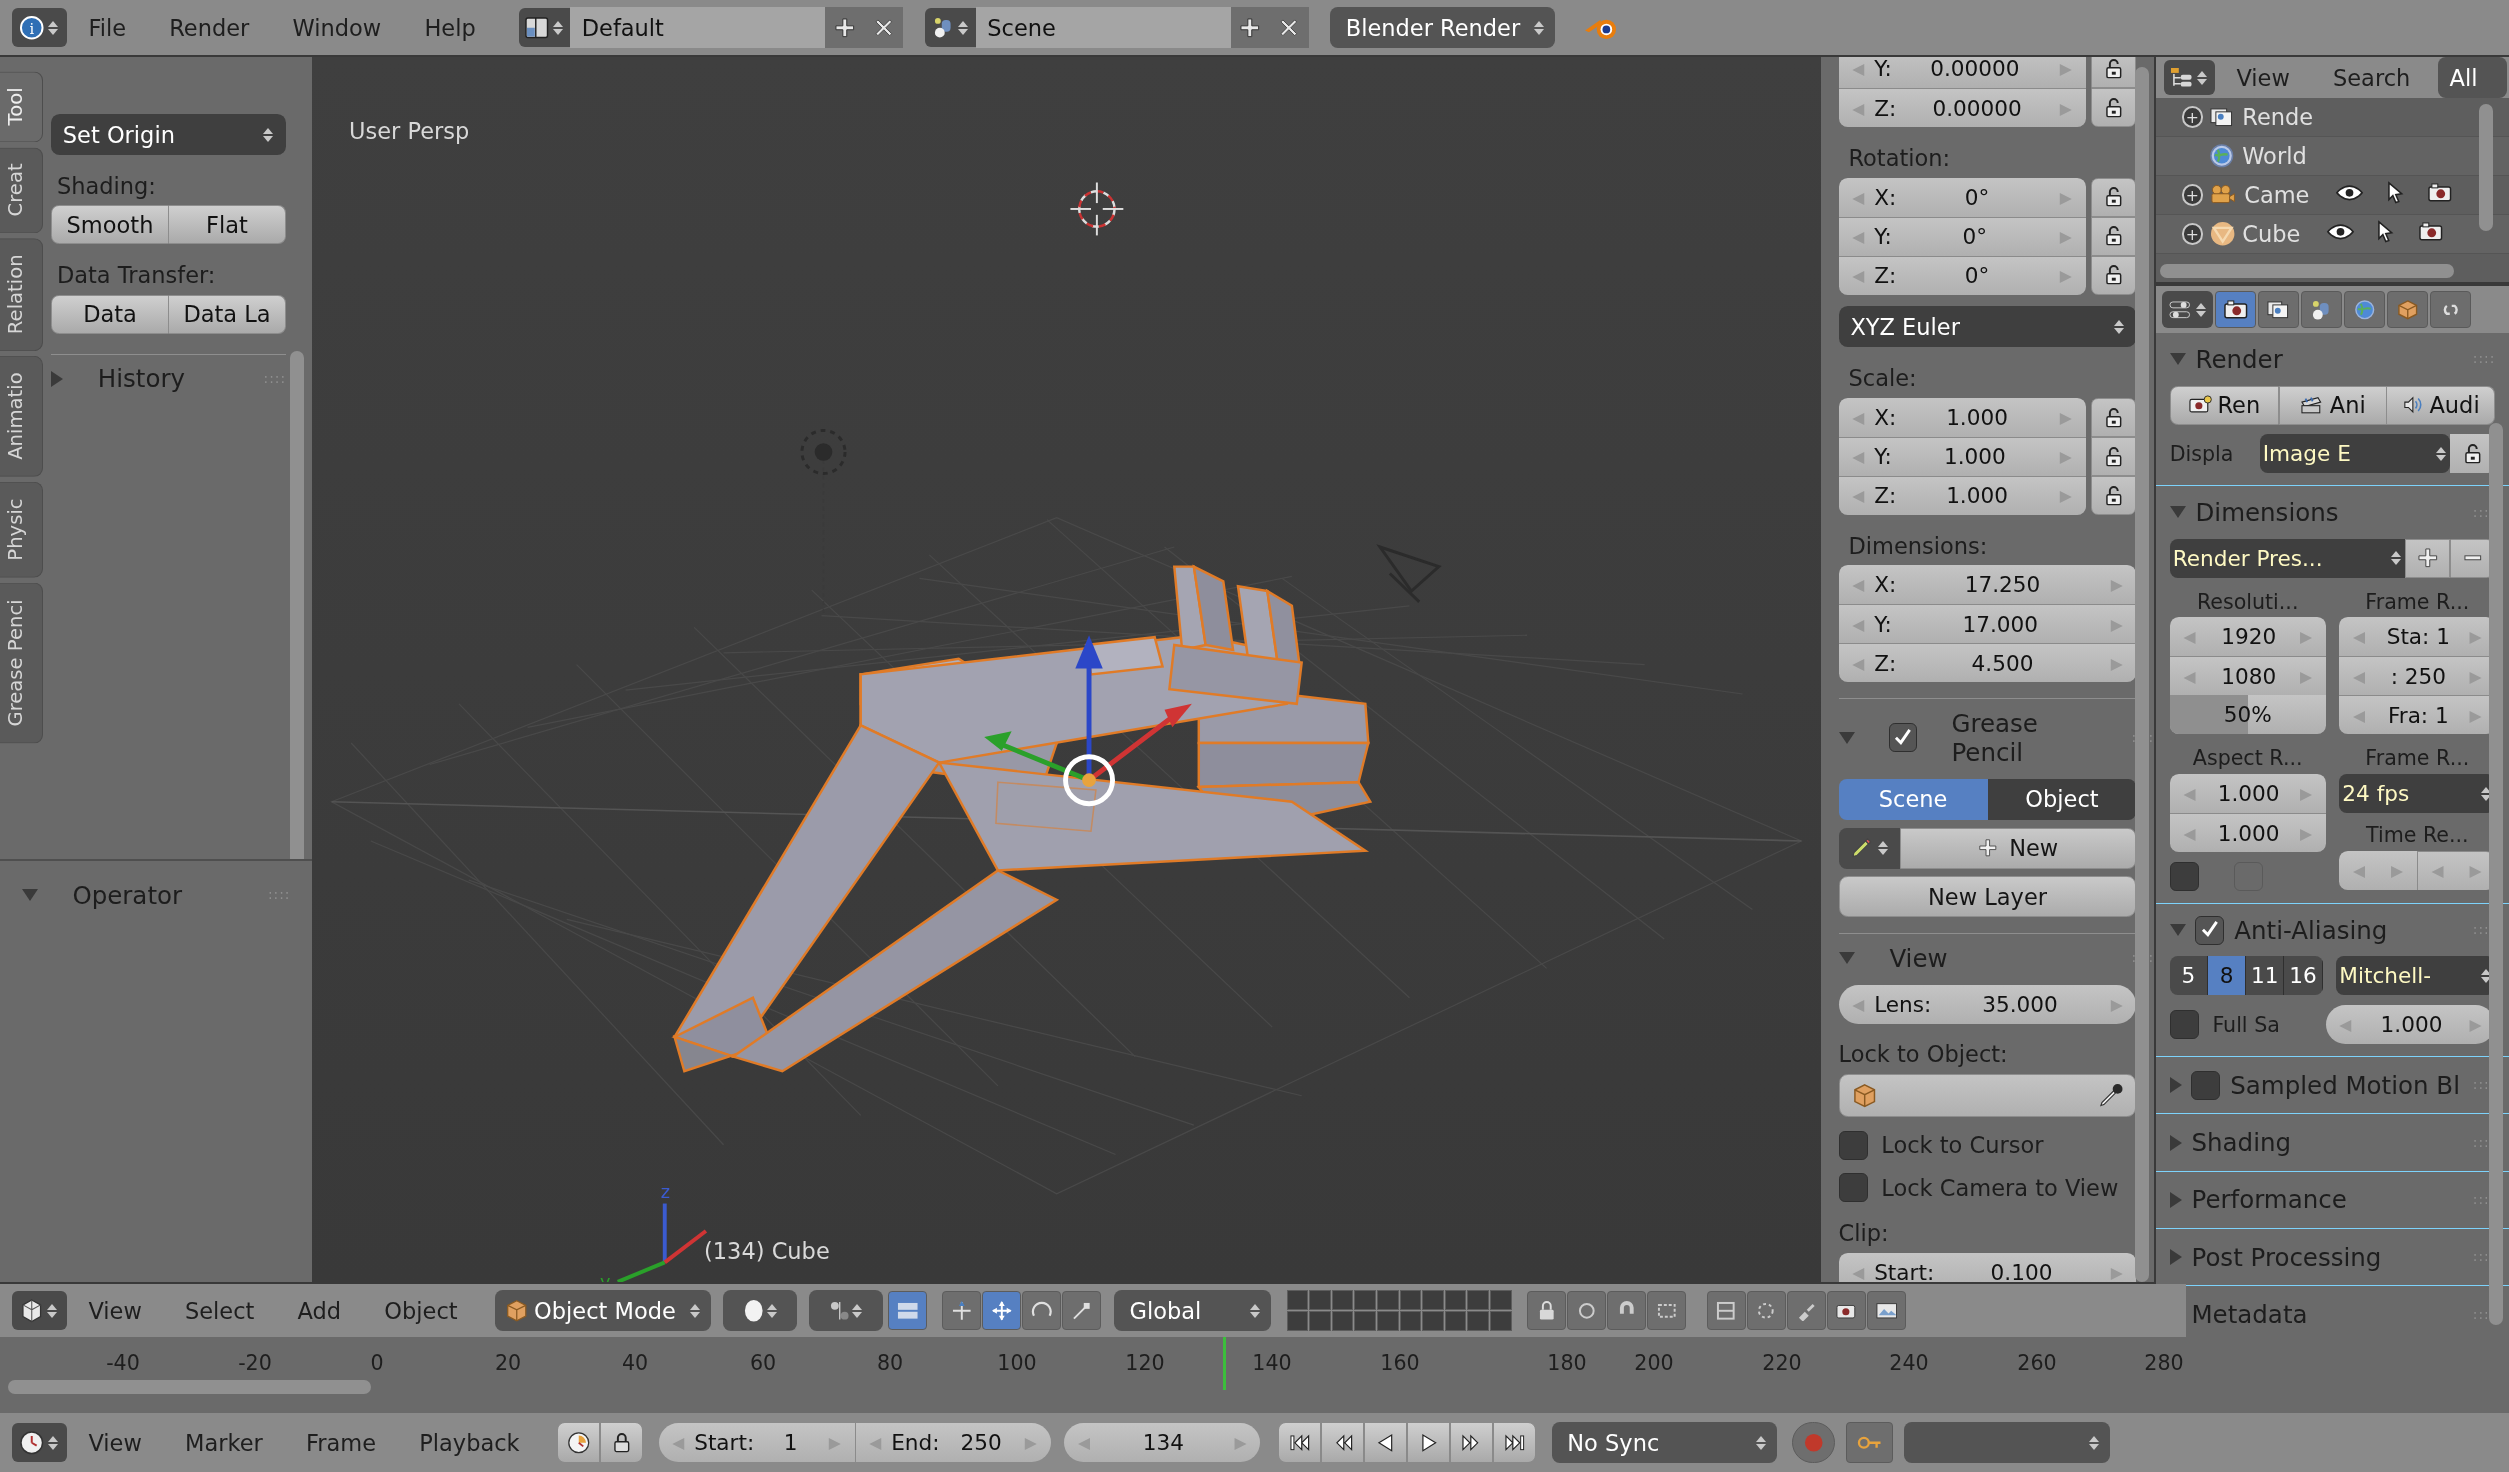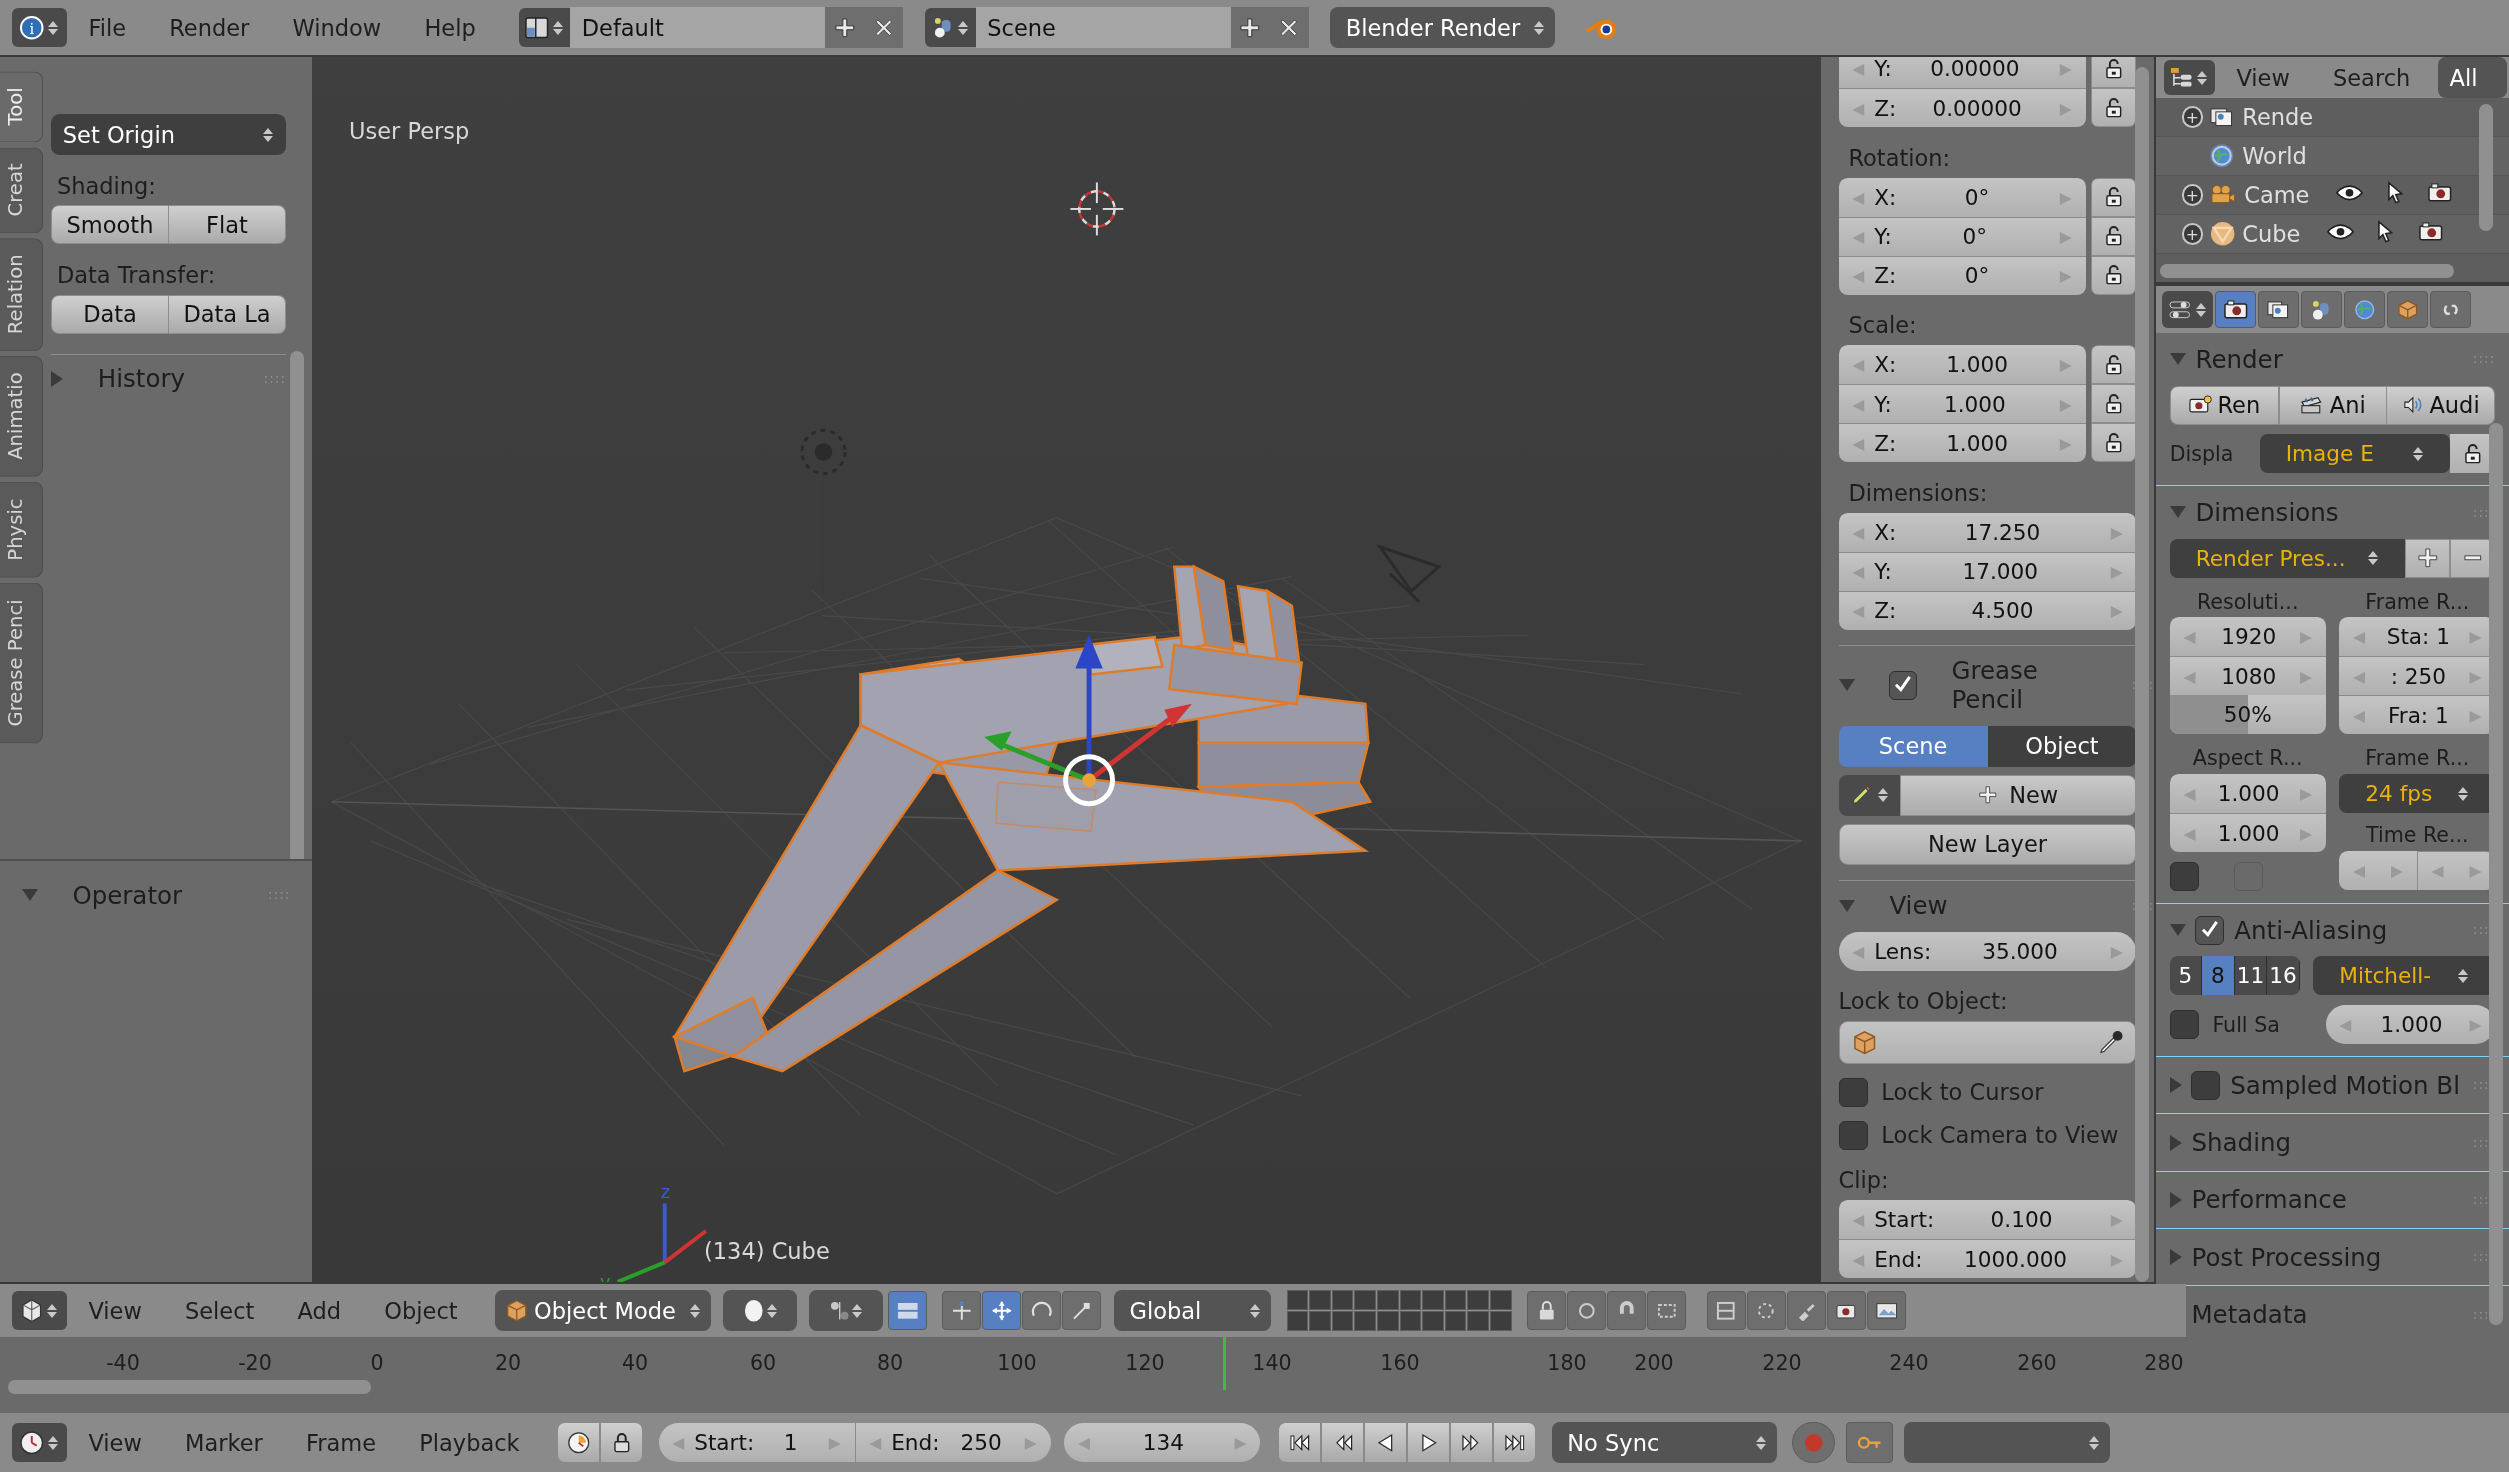--- a/index.html
+++ b/index.html
@@ -151,22 +151,22 @@
     overflow:hidden;
   }
   #props .phdr { height:47px; background:#8a8a8a; display:flex; align-items:center; gap:2px; padding-left:5.9px;}
   .ptab { width:41px;height:37px;background:#6d6d6d;border:1px solid #5a5a5a;border-radius:3.9px;
           display:flex;align-items:center;justify-content:center;}
   .ptab.sel { background:#5680c2; }
   .psec { border-top:1px solid #7dd3fc; padding:11.8px 13.7px; }
   .psec-title { display:flex;align-items:center;color:#1d1d1d;font-size:24.5px;}
   .mini-lbl { color:#1d1d1d; font-size:20.6px; }
   .dk-combo {
-    height:39px;border-radius:7.8px;background:#3f3f3f;color:#eab308;display:flex;align-items:center;
-    padding:0 26px;font-size:21.6px;
+    height:39px;border-radius:7.8px;background:#3f3f3f;color:#fef9c3;display:flex;align-items:center;
+    padding:0 3px;font-size:21.6px;
   }
   .seg { display:flex; border-radius:7.8px; overflow:hidden; }
   .seg > div { flex:1; background:#4a4a4a; color:#fff; font-size:21.6px; display:flex;
                align-items:center; justify-content:center; height:39px; border-right:1px solid #2f2f2f;}
   .seg > div.sel { background:#5680c2; color:#111; }
   .pct { height:39px;border-radius:8.8px;background:linear-gradient(#c4c4c4,#b0b0b0);
          display:flex;align-items:center;justify-content:center;color:#111;font-size:21.6px;position:relative;overflow:hidden;}
 
   
   #vpheader {
@@ -520,20 +520,29 @@
       <div class="lockbtn">
           <svg width="19.6" height="21.6" viewBox="0 0 20 22">
             <path d="M6 10V6a4 4 0 018 0" fill="none" stroke="#222" stroke-width="2"></path>
             <rect x="3" y="10" width="14" height="10" rx="1.5" fill="#f0f0f0" stroke="#222" stroke-width="1.5"></rect>
             <rect x="8" y="14" width="4" height="3" fill="#222"></rect>
           </svg>
         </div>
     </div>
   </div>
 
+  <div style="padding:11.8px 17.6px 0;">
+    <div class="dark-combo">
+      <span style="flex:1">XYZ Euler</span>
+      <span class="spin">
+          <i class="up"></i>
+          <i class="dn"></i>
+        </span>
+    </div>
+  </div>
 
   <div class="sec-label" style="padding-left:21.6px;">Scale:</div>
   <div class="row" style="padding:0 17.6px;">
     <div class="num-group" style="flex:1;">
       <div class="num">
         <span class="arrow-l">◀</span>
         <span class="k">X:</span>
         <span class="v">1.000</span>
         <span class="arrow-r">▶</span>
       </div>

